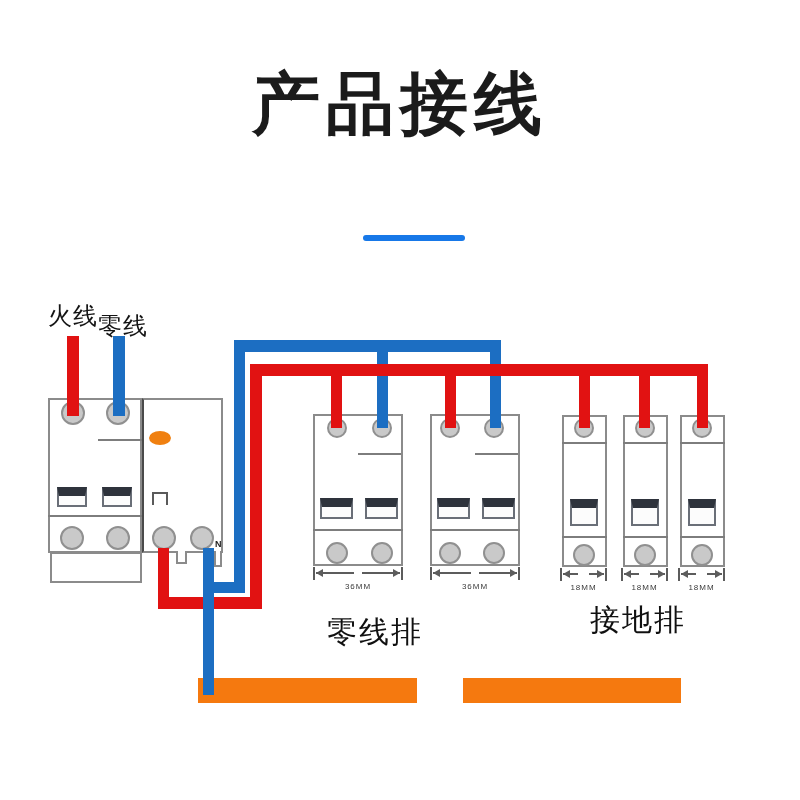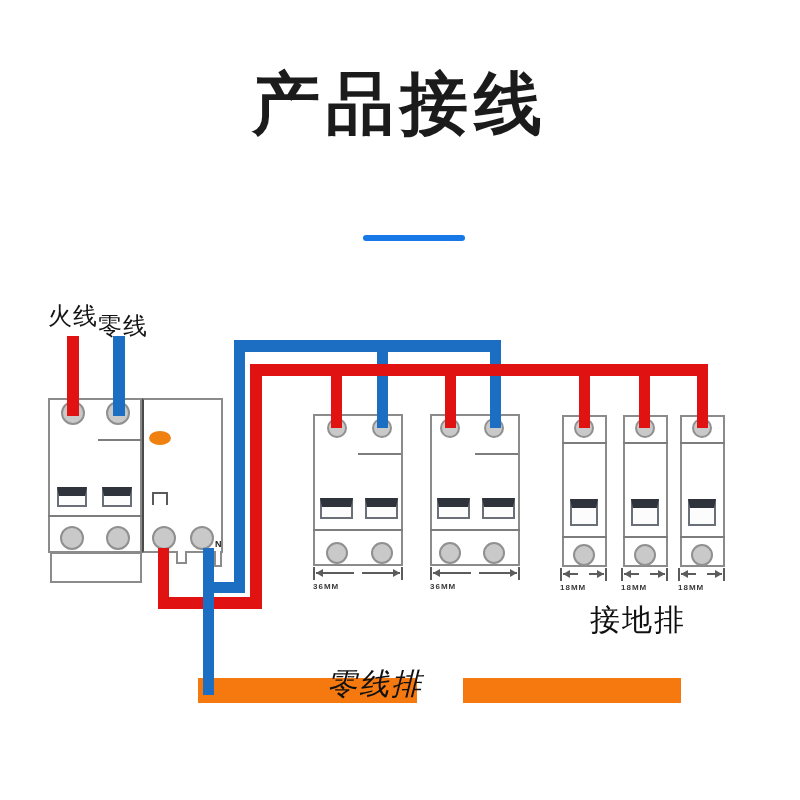--- a/index.html
+++ b/index.html
@@ -28,21 +28,21 @@
   .wr{background:var(--live-wire);z-index:3;}
   .wb{background:var(--neutral-wire);z-index:3;}
   .z4{z-index:4;}
 
   
   .dimline{background:#5c5c5c;height:2px;z-index:2;}
   .dimtick{background:#5c5c5c;width:2px;height:13px;z-index:2;}
   .arr{width:0;height:0;border-top:4px solid transparent;border-bottom:4px solid transparent;z-index:2;}
   .arr.l{border-right:7px solid #5c5c5c;}
   .arr.r{border-left:7px solid #5c5c5c;}
-  .dimlabel{font-size:8px;font-weight:bold;color:#3a3a3a;text-align:left;letter-spacing:1px;z-index:2;}
+  .dimlabel{font-size:8px;font-weight:normal;color:#3a3a3a;text-align:center;letter-spacing:1px;z-index:2;}
 
   
   .wirelabel{font-size:24px;color:#141414;text-align:center;z-index:3;letter-spacing:1px;}
   .barlabel{font-size:30px;font-weight:500;color:#101010;text-align:center;z-index:2;letter-spacing:2px;}
   .bar{background:var(--bar-orange);z-index:1;}
 </style>
 </head>
 <body>
 
 <div class="page">
@@ -165,16 +165,16 @@
   <div class="abs wb" style="left:113px;top:336px;width:12px;height:80px;"></div>
   <div class="abs wb z4" style="left:203px;top:548px;width:11px;height:147px;"></div>
   <div class="abs wb" style="left:203px;top:582px;width:42px;height:11px;"></div>
   <div class="abs wb" style="left:234px;top:346px;width:11px;height:247px;"></div>
   <div class="abs wb" style="left:234px;top:340px;width:267px;height:12px;"></div>
   <div class="abs wb" style="left:377px;top:352px;width:11px;height:76px;"></div>
   <div class="abs wb" style="left:490px;top:352px;width:11px;height:76px;"></div>
 
   <div class="abs bar" style="left:198px;top:678px;width:219px;height:25px;"></div>
   <div class="abs bar" style="left:463px;top:678px;width:218px;height:25px;"></div>
-  <div class="abs barlabel" style="left:300px;top:664px;width:150px;font-style:italic;">零线排</div>
+  <div class="abs barlabel" style="left:300px;top:612px;width:150px;">零线排</div>
   <div class="abs barlabel" style="left:563px;top:600px;width:150px;">接地排</div>
 
 </div>
 
 </body></html>

